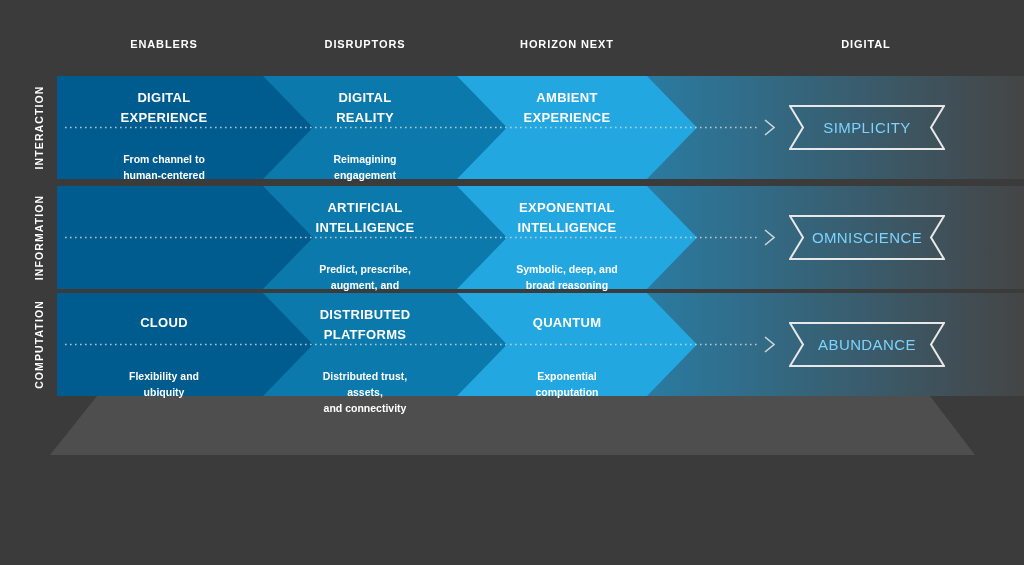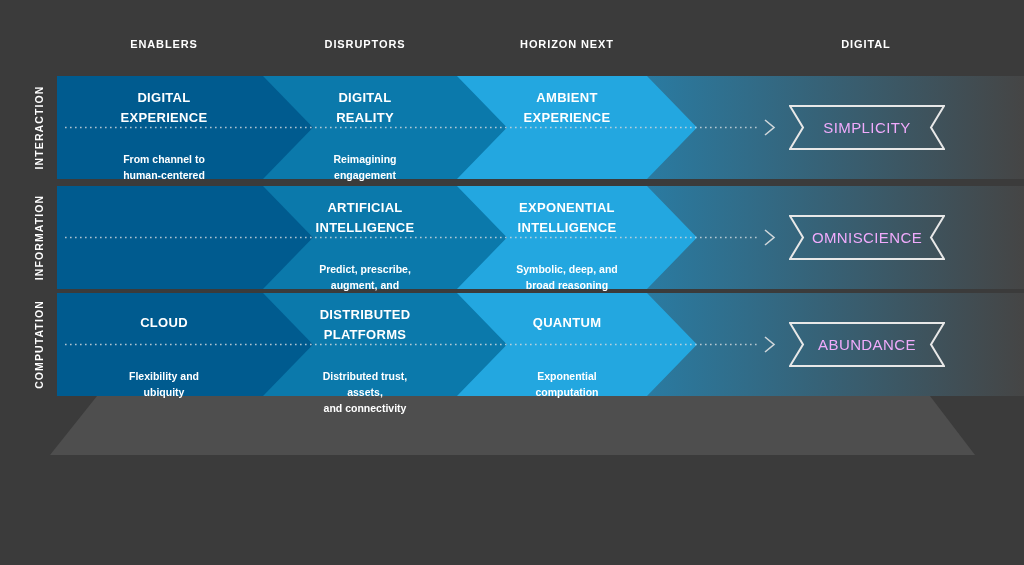--- a/index.html
+++ b/index.html
@@ -110,21 +110,21 @@
     height: 45px;
   }
   .ribbon svg { display: block; }
   .ribbon-label {
     position: absolute;
     left: 0; top: 0;
     width: 156px; height: 45px;
     display: flex;
     align-items: center;
     justify-content: center;
-    color: #f0abfc;
+    color: #7dd3fc;
     font-size: 15px;
     letter-spacing: 0.4px;
     white-space: nowrap;
   }
 
   
   .foundation-zone {
     position: absolute;
     left: 0;
     top: 396px;

